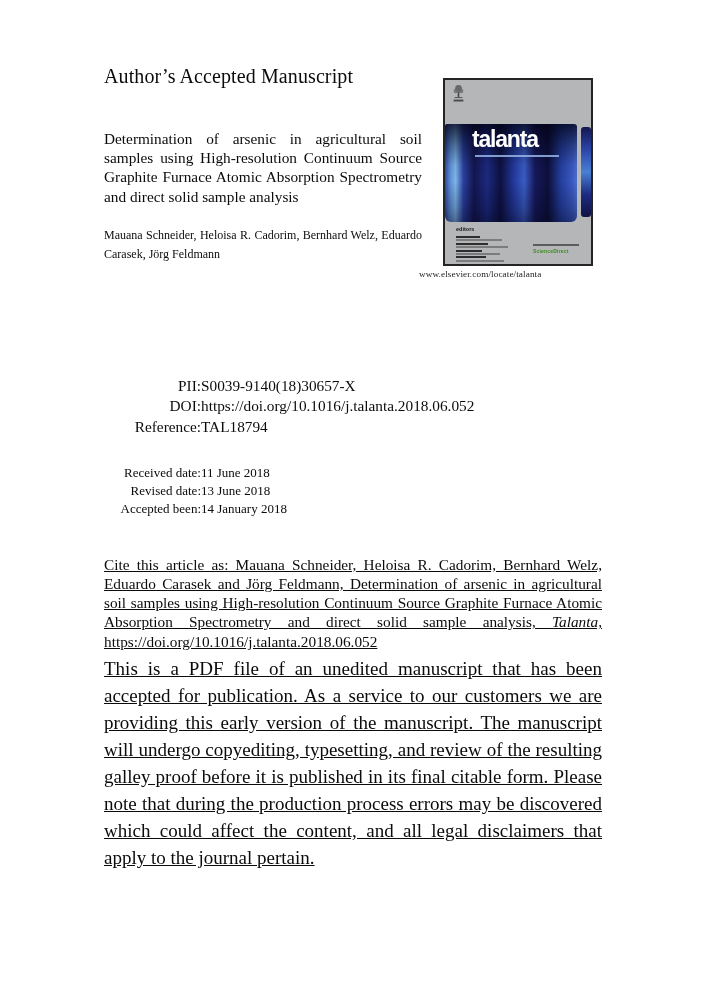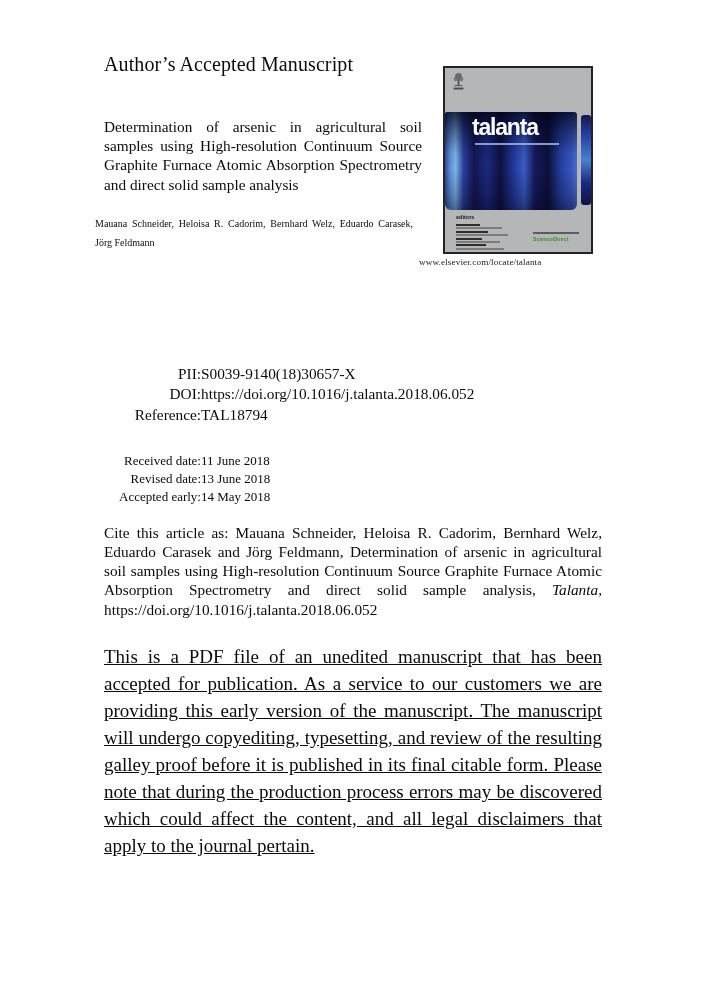--- a/index.html
+++ b/index.html
@@ -6,37 +6,37 @@
   html, body { background: #ffffff; }
   .page {
     position: relative;
     width: 707px;
     height: 1000px;
     background: #ffffff;
     font-family: "Liberation Serif", serif;
     color: #0b0b0b;
     overflow: hidden;
   }
-  .abs { position: absolute; }
+  .abs { position: absolute; margin-top: 12px; }
 
   .header-title {
     left: 104px; top: 52px;
     font-size: 20px; line-height: 1.2;
     letter-spacing: 0.1px;
   }
 
   .article-title {
     left: 104px; top: 117px; width: 318px;
     font-size: 15.3px; line-height: 19.2px;
     text-align: justify;
   }
 
   .authors {
-    left: 95px; top: 214px; width: 318px;
-    font-size: 10px; line-height: 19.3px;
+    left: 104px; top: 214px; width: 318px;
+    font-size: 12px; line-height: 19.3px;
     text-align: justify;
   }
 
   
   .cover {
     left: 443px; top: 66px; width: 150px; height: 188px;
     background: #b5b6b8;
     border: 2px solid #242424;
   }
   .cover-inner { position: absolute; inset: 0; }
@@ -88,23 +88,24 @@
   .meta-block { left: 104px; top: 364px; width: 498px; font-size: 15.3px; }
   .meta-row { display: flex; line-height: 20.3px; }
   .meta-label { width: 97px; flex: 0 0 97px; text-align: right; }
   .to-appear { left: 104px; top: 437px; width: 498px; font-size: 15.3px; }
   .to-appear .meta-row { line-height: 20px; }
   .italic { font-style: italic; }
   .dates-block { left: 104px; top: 452px; width: 498px; font-size: 13px; }
   .dates-block .meta-row { line-height: 18.2px; }
 
   .cite-par {
-    left: 104px; top: 523px; width: 498px;
+    left: 104px; top: 543px; width: 498px;
     font-size: 15.3px; line-height: 19.15px;
     text-align: justify;
+    text-decoration: underline;
   }
   .disclaimer-par {
     left: 104px; top: 643px; width: 498px;
     font-size: 19px; line-height: 27px;
     text-align: justify;
     text-decoration: underline;
   }
 </style>
 </head>
 <body>
@@ -173,22 +174,22 @@
   <div class="abs dates-block">
     <div class="meta-row">
       <span class="meta-label">Received date:</span>
       <span>11 June 2018</span>
     </div>
     <div class="meta-row">
       <span class="meta-label">Revised date:</span>
       <span>13 June 2018</span>
     </div>
     <div class="meta-row">
-      <span class="meta-label">Accepted early:</span>
-      <span>14 May 2018</span>
+      <span class="meta-label">Accepted been:</span>
+      <span>14 January 2018</span>
     </div>
   </div>
 
   <div class="abs cite-par">
     <span>Cite this article as: Mauana Schneider, Heloisa R. Cadorim, Bernhard Welz, Eduardo Carasek and Jörg Feldmann, Determination of arsenic in agricultural soil samples using High-resolution Continuum Source Graphite Furnace Atomic Absorption Spectrometry and direct solid sample analysis, </span><span class="italic">Talanta,</span><span> https://doi.org/10.1016/j.talanta.2018.06.052</span>
   </div>
 
   <div class="abs disclaimer-par">This is a PDF file of an unedited manuscript that has been accepted for publication. As a service to our customers we are providing this early version of the manuscript. The manuscript will undergo copyediting, typesetting, and review of the resulting galley proof before it is published in its final citable form. Please note that during the production process errors may be discovered which could affect the content, and all legal disclaimers that apply to the journal pertain.</div>
 
 </div>

